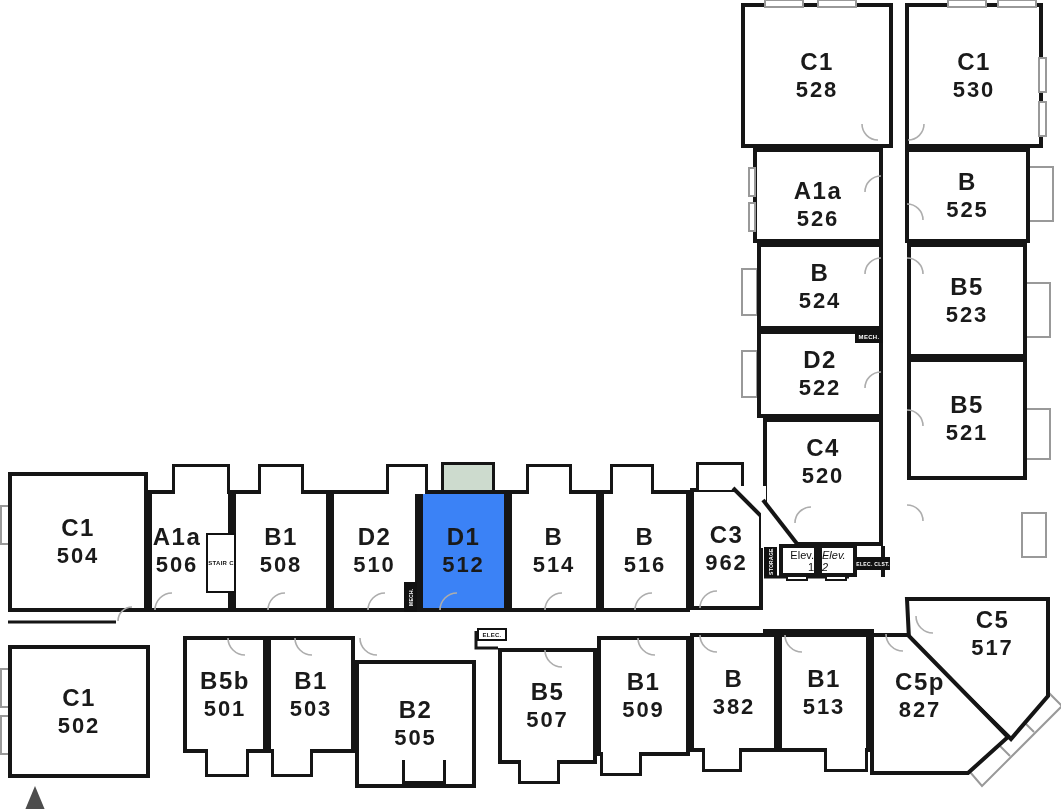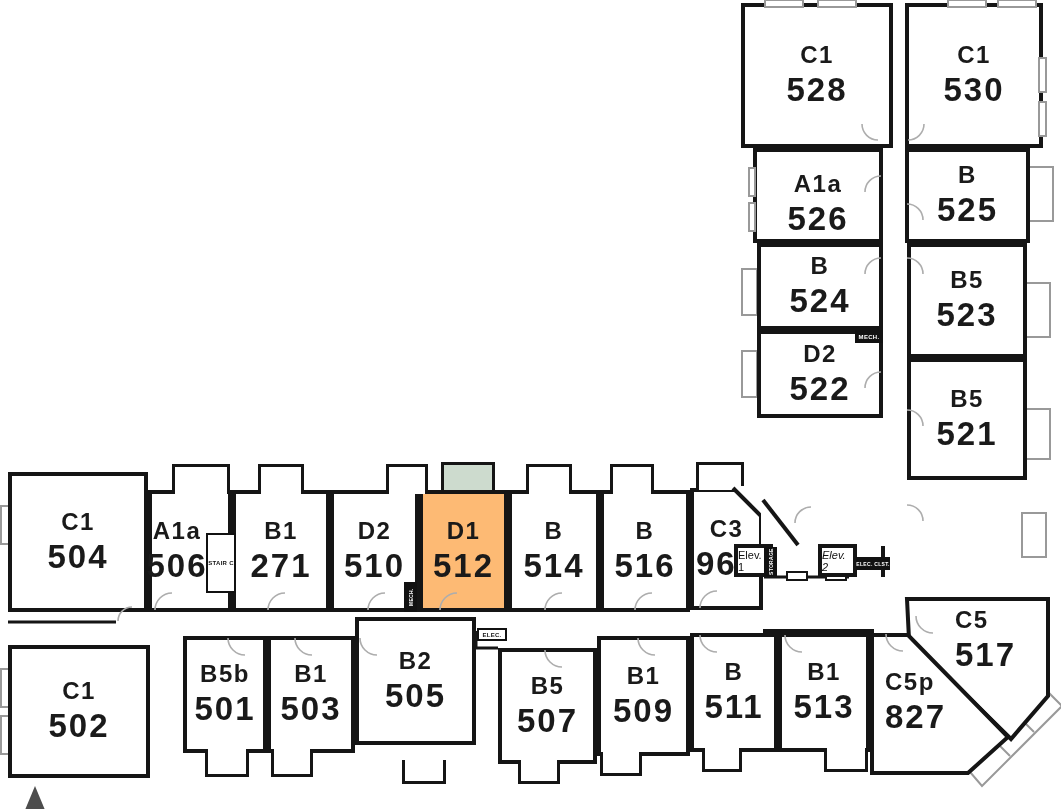--- a/index.html
+++ b/index.html
@@ -2,33 +2,33 @@
 <html style="--wall: #151515; --win: #999999;"><head>
 <meta charset="utf-8">
 <style>
   :root{ --wall:#151515; --win:#999999; --ink:#1a1a1a; }
   html,body{margin:0;padding:0;background:#fff;}
   #plan{position:relative;width:1061px;height:809px;overflow:hidden;background:#fff;
         font-family:"Liberation Sans", sans-serif;}
   .room{position:absolute;box-sizing:border-box;border:4px solid var(--wall);background:#fff;
         display:flex;flex-direction:column;align-items:center;justify-content:center;z-index:2;}
   .rtype{font-size:24px;font-weight:700;letter-spacing:1.5px;color:var(--ink);line-height:1.2;}
-  .rnum{font-size:33px;font-weight:700;letter-spacing:2px;color:var(--ink);line-height:1.2;}
+  .rnum{font-size:22px;font-weight:700;letter-spacing:2px;color:var(--ink);line-height:1.2;}
   .bay{position:absolute;box-sizing:border-box;border:3px solid var(--wall);background:#fff;z-index:2;}
   .bay.top{border-bottom:none;}
   .bay.bot{border-top:none;}
   .balc{position:absolute;box-sizing:border-box;border:2px solid var(--win);background:#fff;z-index:1;}
   .chip{position:absolute;box-sizing:border-box;display:flex;align-items:center;justify-content:center;
         z-index:4;font-weight:700;letter-spacing:.3px;text-align:center;}
   .chip.dark{background:#111;color:#fff;font-size:6px;}
   .chip.light{background:#fff;color:#111;border:2px solid #111;font-size:6px;}
   .chip.vert{writing-mode:vertical-rl;transform:rotate(180deg);font-size:5px;}
   .elev{position:absolute;box-sizing:border-box;border:4px solid var(--wall);background:#fff;z-index:4;
         display:flex;align-items:center;justify-content:center;font-size:11px;color:#111;}
-  .freelabel{position:absolute;z-index:4;display:flex;flex-direction:column;align-items:flex-start;}
+  .freelabel{position:absolute;z-index:4;display:flex;flex-direction:column;align-items:center;}
   svg.overlay{position:absolute;left:0;top:0;z-index:3;pointer-events:none;}
   #north{position:absolute;left:25px;top:786px;width:0;height:0;z-index:5;
          border-left:10px solid transparent;border-right:10px solid transparent;
          border-bottom:24px solid #4d4d4d;}
 </style>
 </head>
 <body>
 
 <div id="plan">
 
@@ -67,39 +67,43 @@
     <div class="rnum">523</div>
   </div>
   <div class="room" style="left:757px;top:330px;width:126px;height:88px">
     <div class="rtype">D2</div>
     <div class="rnum">522</div>
   </div>
   <div class="room" style="left:907px;top:358px;width:120px;height:122px">
     <div class="rtype">B5</div>
     <div class="rnum">521</div>
   </div>
+  <div class="room" style="left:763px;top:418px;width:120px;height:128px;padding-bottom:40px">
+    <div class="rtype">C4</div>
+    <div class="rnum">520</div>
+  </div>
 
   <div class="room" style="left:8px;top:472px;width:140px;height:140px">
     <div class="rtype">C1</div>
     <div class="rnum">504</div>
   </div>
   <div class="room" style="left:148px;top:490px;width:84px;height:122px;padding-right:26px">
     <div class="rtype">A1a</div>
     <div class="rnum">506</div>
   </div>
   <div class="room" style="left:232px;top:490px;width:98px;height:122px">
     <div class="rtype">B1</div>
-    <div class="rnum">271</div>
+    <div class="rnum">508</div>
   </div>
   <div class="room" style="left:330px;top:490px;width:89px;height:122px">
     <div class="rtype">D2</div>
     <div class="rnum">510</div>
   </div>
   <div class="bay top" style="left: 441px; top: 462px; width: 54px; height: 32px; background: rgb(205, 219, 206);"></div>
-  <div class="room" style="left: 419px; top: 490px; width: 89px; height: 122px; background: #fdba74;">
+  <div class="room" style="left: 419px; top: 490px; width: 89px; height: 122px; background: #3b82f6;">
     <div class="rtype">D1</div>
     <div class="rnum">512</div>
   </div>
   <div class="room" style="left:508px;top:490px;width:92px;height:122px">
     <div class="rtype">B</div>
     <div class="rnum">514</div>
   </div>
   <div class="room" style="left:600px;top:490px;width:90px;height:122px">
     <div class="rtype">B</div>
     <div class="rnum">516</div>
@@ -114,35 +118,35 @@
     <div class="rnum">502</div>
   </div>
   <div class="room" style="left:183px;top:636px;width:84px;height:117px">
     <div class="rtype">B5b</div>
     <div class="rnum">501</div>
   </div>
   <div class="room" style="left:267px;top:636px;width:88px;height:117px">
     <div class="rtype">B1</div>
     <div class="rnum">503</div>
   </div>
-  <div class="room" style="left:355px;top:617px;width:121px;height:128px">
+  <div class="room" style="left:355px;top:660px;width:121px;height:128px">
     <div class="rtype">B2</div>
     <div class="rnum">505</div>
   </div>
   <div class="room" style="left:498px;top:648px;width:99px;height:116px">
     <div class="rtype">B5</div>
     <div class="rnum">507</div>
   </div>
   <div class="room" style="left:597px;top:636px;width:93px;height:120px">
     <div class="rtype">B1</div>
     <div class="rnum">509</div>
   </div>
   <div class="room" style="left:690px;top:633px;width:88px;height:119px">
     <div class="rtype">B</div>
-    <div class="rnum">511</div>
+    <div class="rnum">382</div>
   </div>
   <div class="room" style="left:778px;top:633px;width:92px;height:119px">
     <div class="rtype">B1</div>
     <div class="rnum">513</div>
   </div>
 
   <div class="bay top" style="left:172px;top:464px;width:58px;height:30px"></div>
   <div class="bay top" style="left:258px;top:464px;width:46px;height:30px"></div>
   <div class="bay top" style="left:386px;top:464px;width:42px;height:30px"></div>
   <div class="bay top" style="left:526px;top:464px;width:46px;height:30px"></div>
@@ -234,21 +238,21 @@
 
   <div class="freelabel" style="left:885px;top:668px;width:70px">
     <div class="rtype">C5p</div>
     <div class="rnum">827</div>
   </div>
   <div class="freelabel" style="left:955px;top:606px;width:75px">
     <div class="rtype">C5</div>
     <div class="rnum">517</div>
   </div>
 
-  <div class="elev" style="left: 734px; top: 544px; width: 39px; height: 33px;">
+  <div class="elev" style="left: 779px; top: 544px; width: 39px; height: 33px; text-align: right;">
       <span>Elev. 1</span>
     </div>
   <div class="elev" id="elev2" style="left: 818px; top: 544px; width: 39px; height: 33px; font-style: italic;">
       <span>Elev. 2</span>
     </div>
   <div class="chip dark vert" style="left:764px;top:547px;width:13px;height:29px">STORAGE</div>
   <div class="chip dark" style="left:856px;top:557px;width:34px;height:13px;font-size:5px">ELEC. CLST.</div>
   <div class="chip dark" style="left:855px;top:330px;width:28px;height:13px">MECH.</div>
   <div class="chip dark vert" style="left:404px;top:582px;width:13px;height:30px">MECH.</div>
   <div class="chip light" style="left:206px;top:533px;width:30px;height:60px">STAIR C</div>

